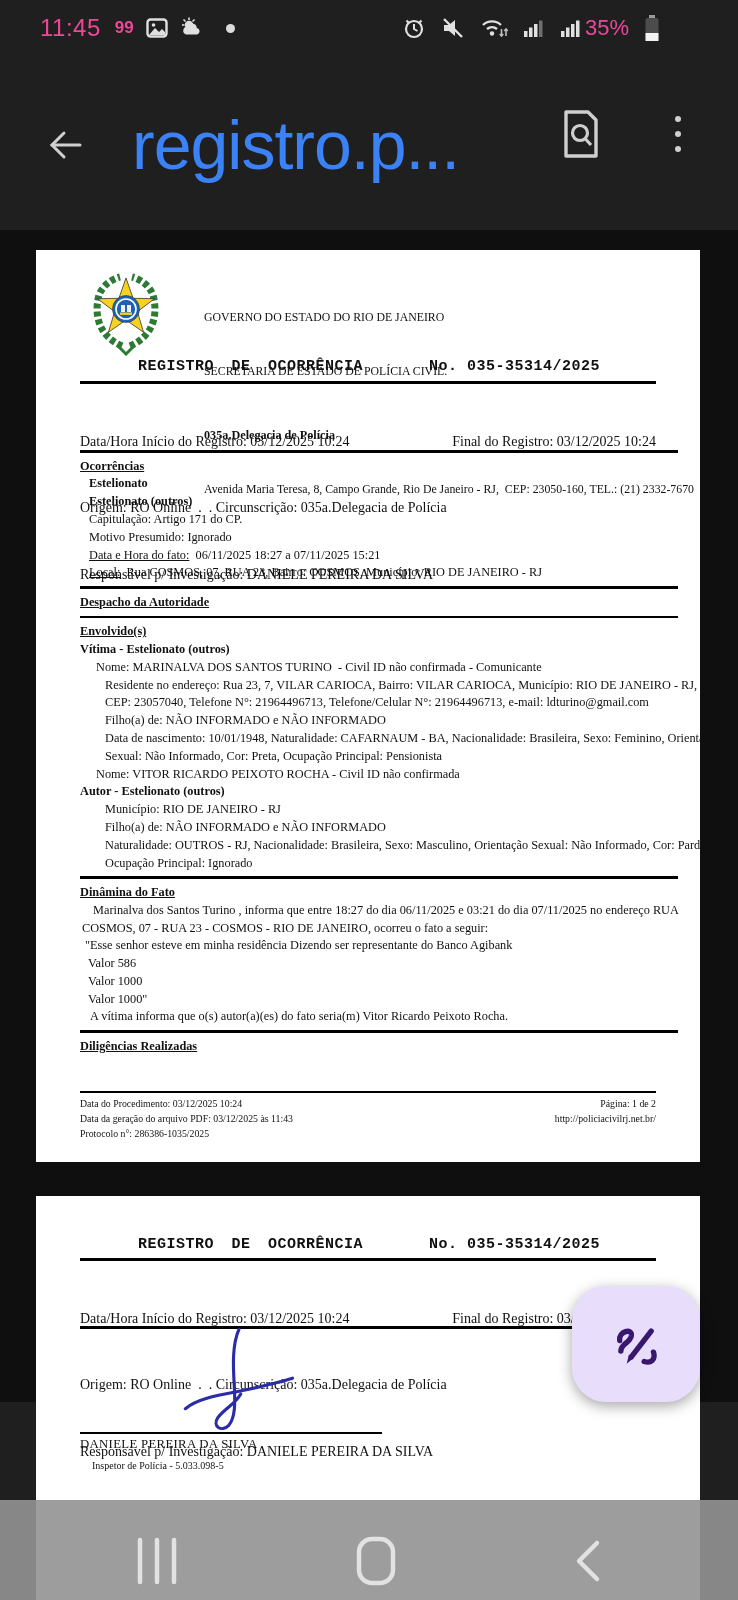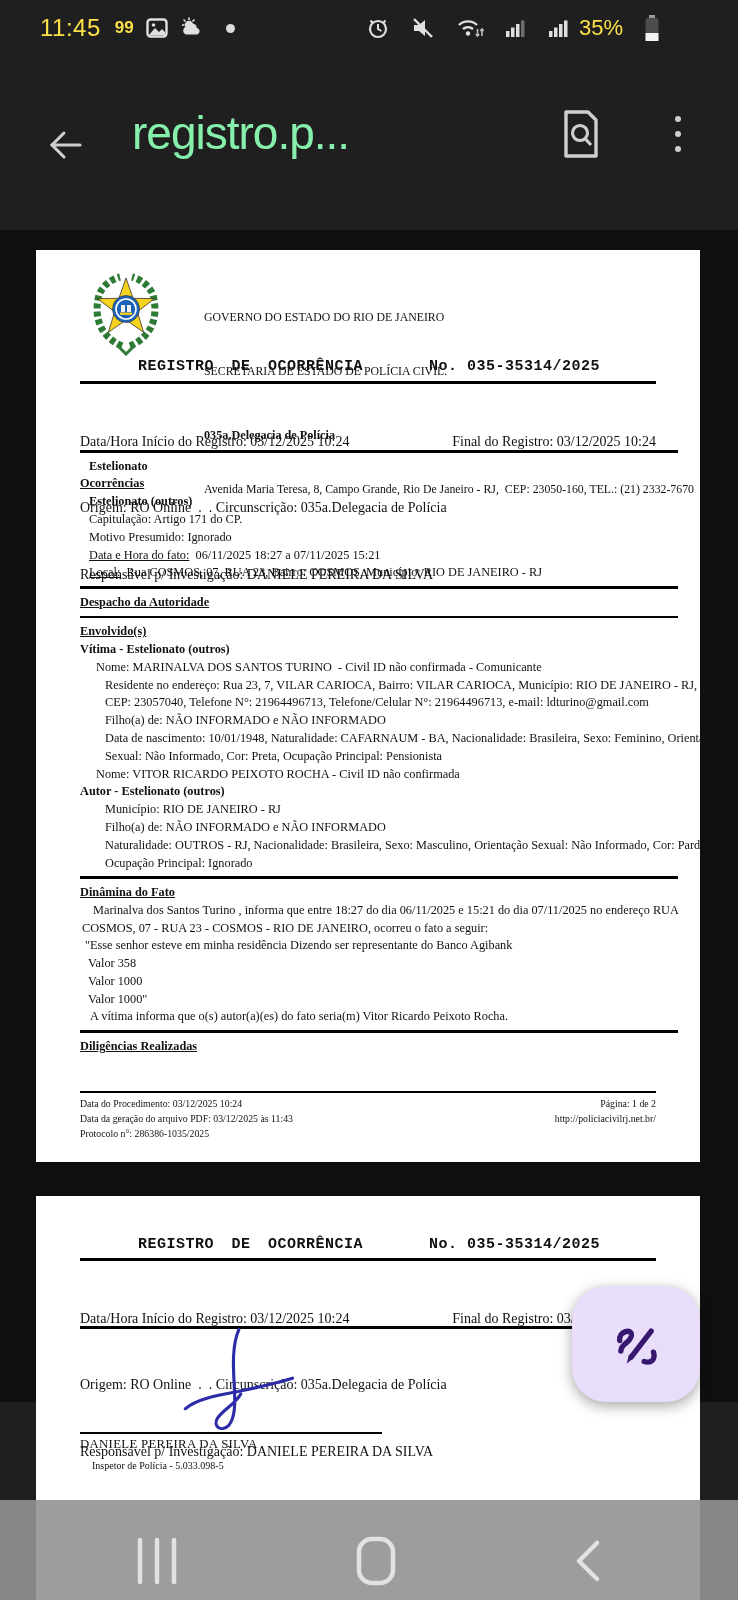--- a/index.html
+++ b/index.html
@@ -2,33 +2,33 @@
 <html><head>
 <meta charset="utf-8">
 <style>
   * { margin:0; padding:0; box-sizing:border-box; }
   html,body { width:738px; height:1600px; }
   body { position:relative; width:738px; height:1600px; background:#1f1f1f; overflow:hidden;
          font-family:"Liberation Sans", sans-serif; }
 
   
   .statusbar { position:absolute; top:0; left:0; width:674px; height:56px; display:flex;
-               align-items:center; color:#fde047; }
+               align-items:center; color:#ec4899; }
   .sb-time { margin-left:40px; font-size:24px; font-weight:500; letter-spacing:0.5px; }
   .sb-badge { margin-left:14px; font-size:17px; font-weight:700; }
   .sb-ico { margin-left:12px; display:flex; align-items:center; }
   .sb-dot { width:9px; height:9px; border-radius:50%; background:#dcdcdc; margin-left:22px; }
-  .sb-right { margin-left:auto; margin-right:14px; display:flex; align-items:center; gap:9px; }
+  .sb-right { margin-left:auto; margin-right:14px; display:flex; align-items:center; gap:3px; }
   .sb-batt-label { font-size:22px; font-weight:500; }
 
   
   .appheader { position:absolute; top:84px; left:0; width:738px; height:130px; }
   .btn-back { position:absolute; left:42px; top:38px; width:46px; height:46px; }
-  .app-title { position:absolute; left:132px; top:22px; width:400px; font-size:46px; font-weight:500;
-               color:#86efac; letter-spacing:-1px; white-space:nowrap; overflow:hidden; }
+  .app-title { position:absolute; left:132px; top:22px; width:400px; font-size:68px; font-weight:500;
+               color:#3b82f6; letter-spacing:-1px; white-space:nowrap; overflow:hidden; }
   .btn-preview { position:absolute; left:556px; top:22px; width:50px; height:56px; }
   .btn-menu { position:absolute; left:658px; top:22px; width:40px; height:56px; display:flex;
               flex-direction:column; align-items:center; justify-content:center; gap:9px; }
   .btn-menu i { width:6px; height:6px; border-radius:50%; background:#cfcfcf; }
 
   
   .viewer { position:absolute; top:230px; left:0; width:738px; height:1172px; background:#0f0f0f; }
   .page { position:absolute; left:36px; width:664px; background:#ffffff; overflow:hidden;
           color:#111; font-family:"Liberation Serif", serif; }
   .page1 { top:20px; height:912px; }
@@ -222,22 +222,22 @@
       <div class="row1">
         <span>Data/Hora Início do Registro: 03/12/2025 10:24</span>
         <span class="right">Final do Registro: 03/12/2025 10:24</span>
       </div>
       <div>Origem: RO Online  .  . Circunscrição: 035a.Delegacia de Polícia</div>
       <div>Responsável p/ Investigação: DANIELE PEREIRA DA SILVA</div>
     </div>
 
     <div class="docbody">
         <div class="rule"></div>
+        <div class="dl hu">Ocorrências</div>
         <div class="dl b" style="padding-left: 9px;">Estelionato</div>
-        <div class="dl hu">Ocorrências</div>
         <div class="dl b" style="padding-left: 9px;">Estelionato (outros)</div>
         <div class="dl" style="padding-left: 9px;">Capitulação: Artigo 171 do CP.</div>
         <div class="dl" style="padding-left: 9px;">Motivo Presumido: Ignorado</div>
         <div class="dl" style="padding-left: 9px;"><span class="u">Data e Hora do fato:</span><span>  06/11/2025 18:27 a 07/11/2025 15:21</span></div>
         <div class="dl" style="padding-left: 9px;"><span class="u">Local:</span><span>  Rua COSMOS, 07, RUA 23, Bairro: COSMOS, Município: RIO DE JANEIRO - RJ</span></div>
         <div class="rule"></div>
         <div class="dl hu">Despacho da Autoridade</div>
         <div class="rule"></div>
         <div class="dl hu">Envolvido(s)</div>
         <div class="dl b">Vítima - Estelionato (outros)</div>
@@ -248,24 +248,24 @@
         <div class="dl" style="padding-left: 25px;">Data de nascimento: 10/01/1948, Naturalidade: CAFARNAUM - BA, Nacionalidade: Brasileira, Sexo: Feminino, Orientação</div>
         <div class="dl" style="padding-left: 25px;">Sexual: Não Informado, Cor: Preta, Ocupação Principal: Pensionista</div>
         <div class="dl" style="padding-left: 16px;">Nome: VITOR RICARDO PEIXOTO ROCHA - Civil ID não confirmada</div>
         <div class="dl b">Autor - Estelionato (outros)</div>
         <div class="dl" style="padding-left: 25px;">Município: RIO DE JANEIRO - RJ</div>
         <div class="dl" style="padding-left: 25px;">Filho(a) de: NÃO INFORMADO e NÃO INFORMADO</div>
         <div class="dl" style="padding-left: 25px;">Naturalidade: OUTROS - RJ, Nacionalidade: Brasileira, Sexo: Masculino, Orientação Sexual: Não Informado, Cor: Parda,</div>
         <div class="dl" style="padding-left: 25px;">Ocupação Principal: Ignorado</div>
         <div class="rule"></div>
         <div class="dl hu">Dinâmina do Fato</div>
-        <div class="dl" style="padding-left: 13px;">Marinalva dos Santos Turino , informa que entre 18:27 do dia 06/11/2025 e 15:21 do dia 07/11/2025 no endereço RUA</div>
+        <div class="dl" style="padding-left: 13px;">Marinalva dos Santos Turino , informa que entre 18:27 do dia 06/11/2025 e 03:21 do dia 07/11/2025 no endereço RUA</div>
         <div class="dl" style="padding-left: 2px;">COSMOS, 07 - RUA 23 - COSMOS - RIO DE JANEIRO, ocorreu o fato a seguir:</div>
         <div class="dl" style="padding-left: 5px;">"Esse senhor esteve em minha residência Dizendo ser representante do Banco Agibank</div>
-        <div class="dl" style="padding-left: 8px;">Valor 358</div>
+        <div class="dl" style="padding-left: 8px;">Valor 586</div>
         <div class="dl" style="padding-left: 8px;">Valor 1000</div>
         <div class="dl" style="padding-left: 8px;">Valor 1000"</div>
         <div class="dl" style="padding-left: 10px;">A vítima informa que o(s) autor(a)(es) do fato seria(m) Vitor Ricardo Peixoto Rocha.</div>
         <div class="rule"></div>
         <div class="dl hu">Diligências Realizadas</div>
       </div>
 
     <div class="p1footer">
       <div class="frule"></div>
       <div class="cols">

